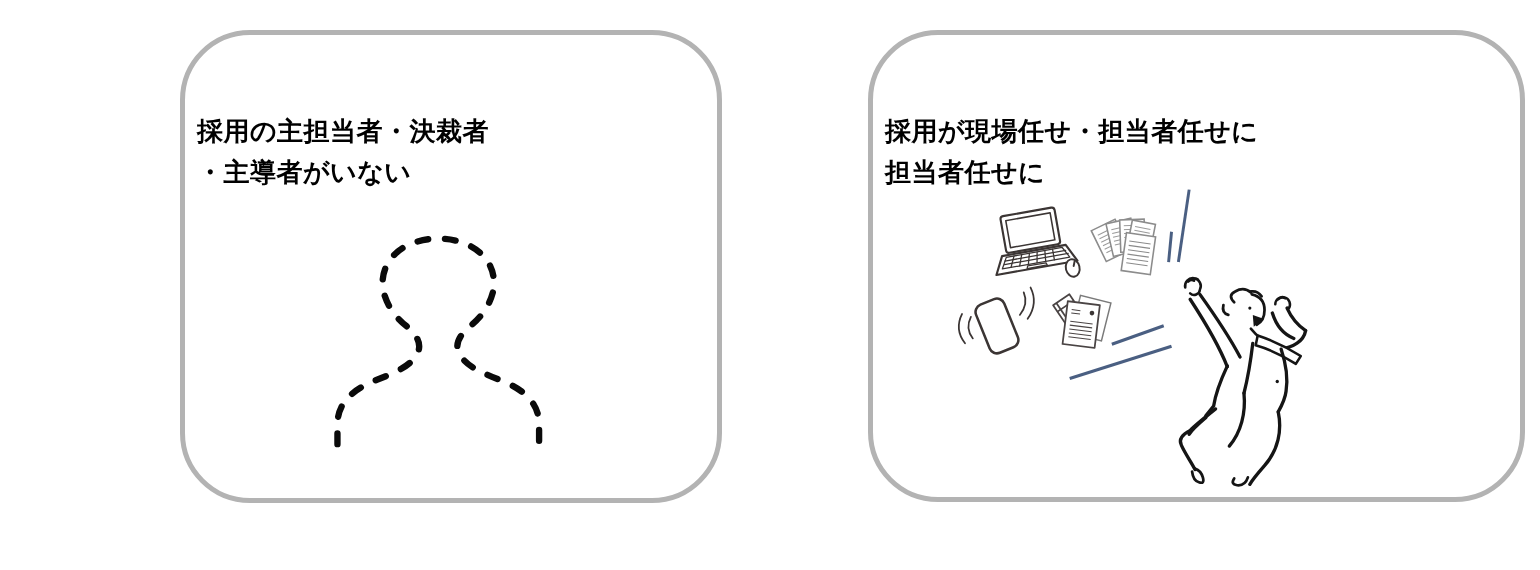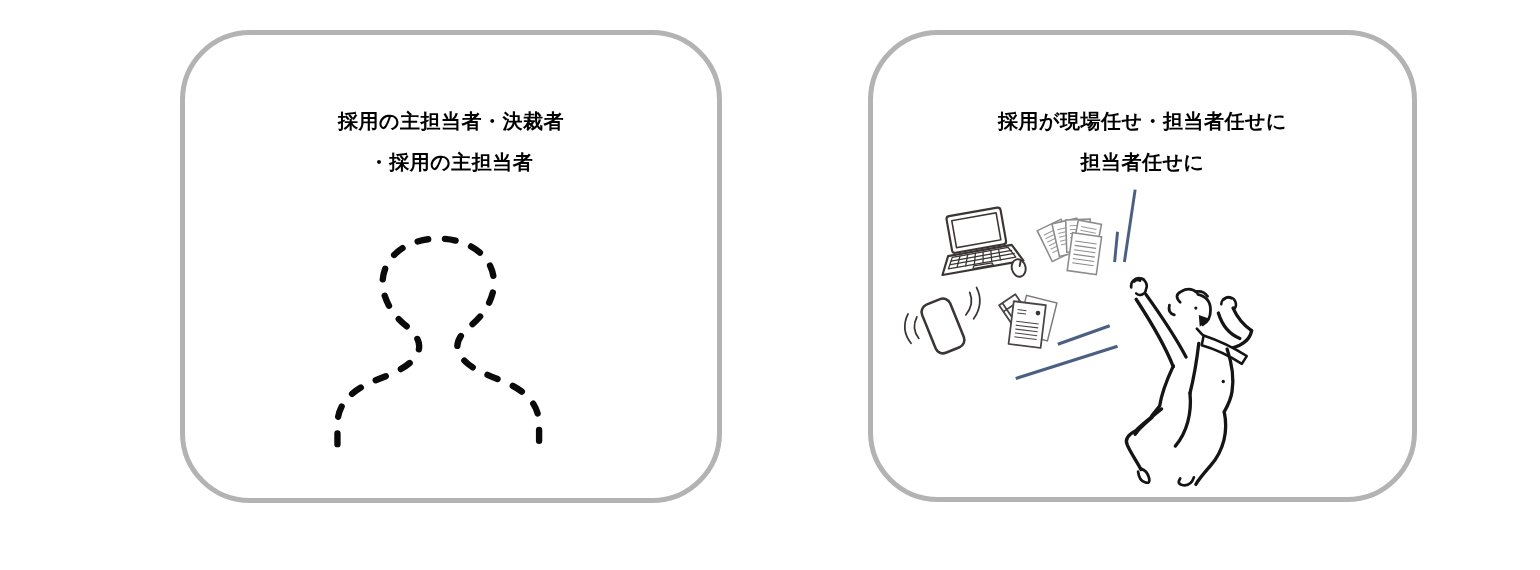--- a/index.html
+++ b/index.html
@@ -12,50 +12,49 @@
     font-family: "Liberation Serif", "DejaVu Serif", serif;
   }
   .card {
     position: absolute;
     box-sizing: border-box;
     background: #ffffff;
     border: 5px solid #b3b3b3;
     border-radius: 70px;
   }
   #card-left  { left: 180px; top: 30px; width: 542px; height: 473px; }
-  #card-right { left: 868px; top: 30px; width: 549px; height: 472px; }
+  #card-right { left: 868px; top: 30px; width: 657px; height: 472px; }
   .card-title {
     position: absolute;
     top: 64px;
     left: 0;
     right: 0;
-    margin: 2px;
-    text-align: center;
-    font-size: 20px;
+    margin: 12px;
+    font-size: 26px;
     line-height: 41px;
     font-weight: bold;
     color: #000000;
     letter-spacing: 0.5px;
   }
   .illus {
     position: absolute;
     left: 0;
     top: 0;
     width: 100%;
     height: 100%;
     display: block;
   }
 </style>
 </head>
 <body>
 
 <div class="stage">
 
   <section class="card" id="card-left">
-    <h2 class="card-title"><span>採用の主担当者・決裁者</span><br><span>・採用の主担当者</span></h2>
+    <h2 class="card-title"><span>採用の主担当者・決裁者</span><br><span>・主導者がいない</span></h2>
 
     <svg class="illus" viewBox="0 0 542 473" aria-hidden="true">
       <path d="M 155 418
                L 155 398
                C 155 376, 170 362, 196 352
                C 219 343, 233 336, 238 322
                C 240 314, 236 308, 229 300
                C 216 291, 206 278, 202 262
                C 196 231, 222 208, 258 208
                C 294 208, 320 231, 314 262

